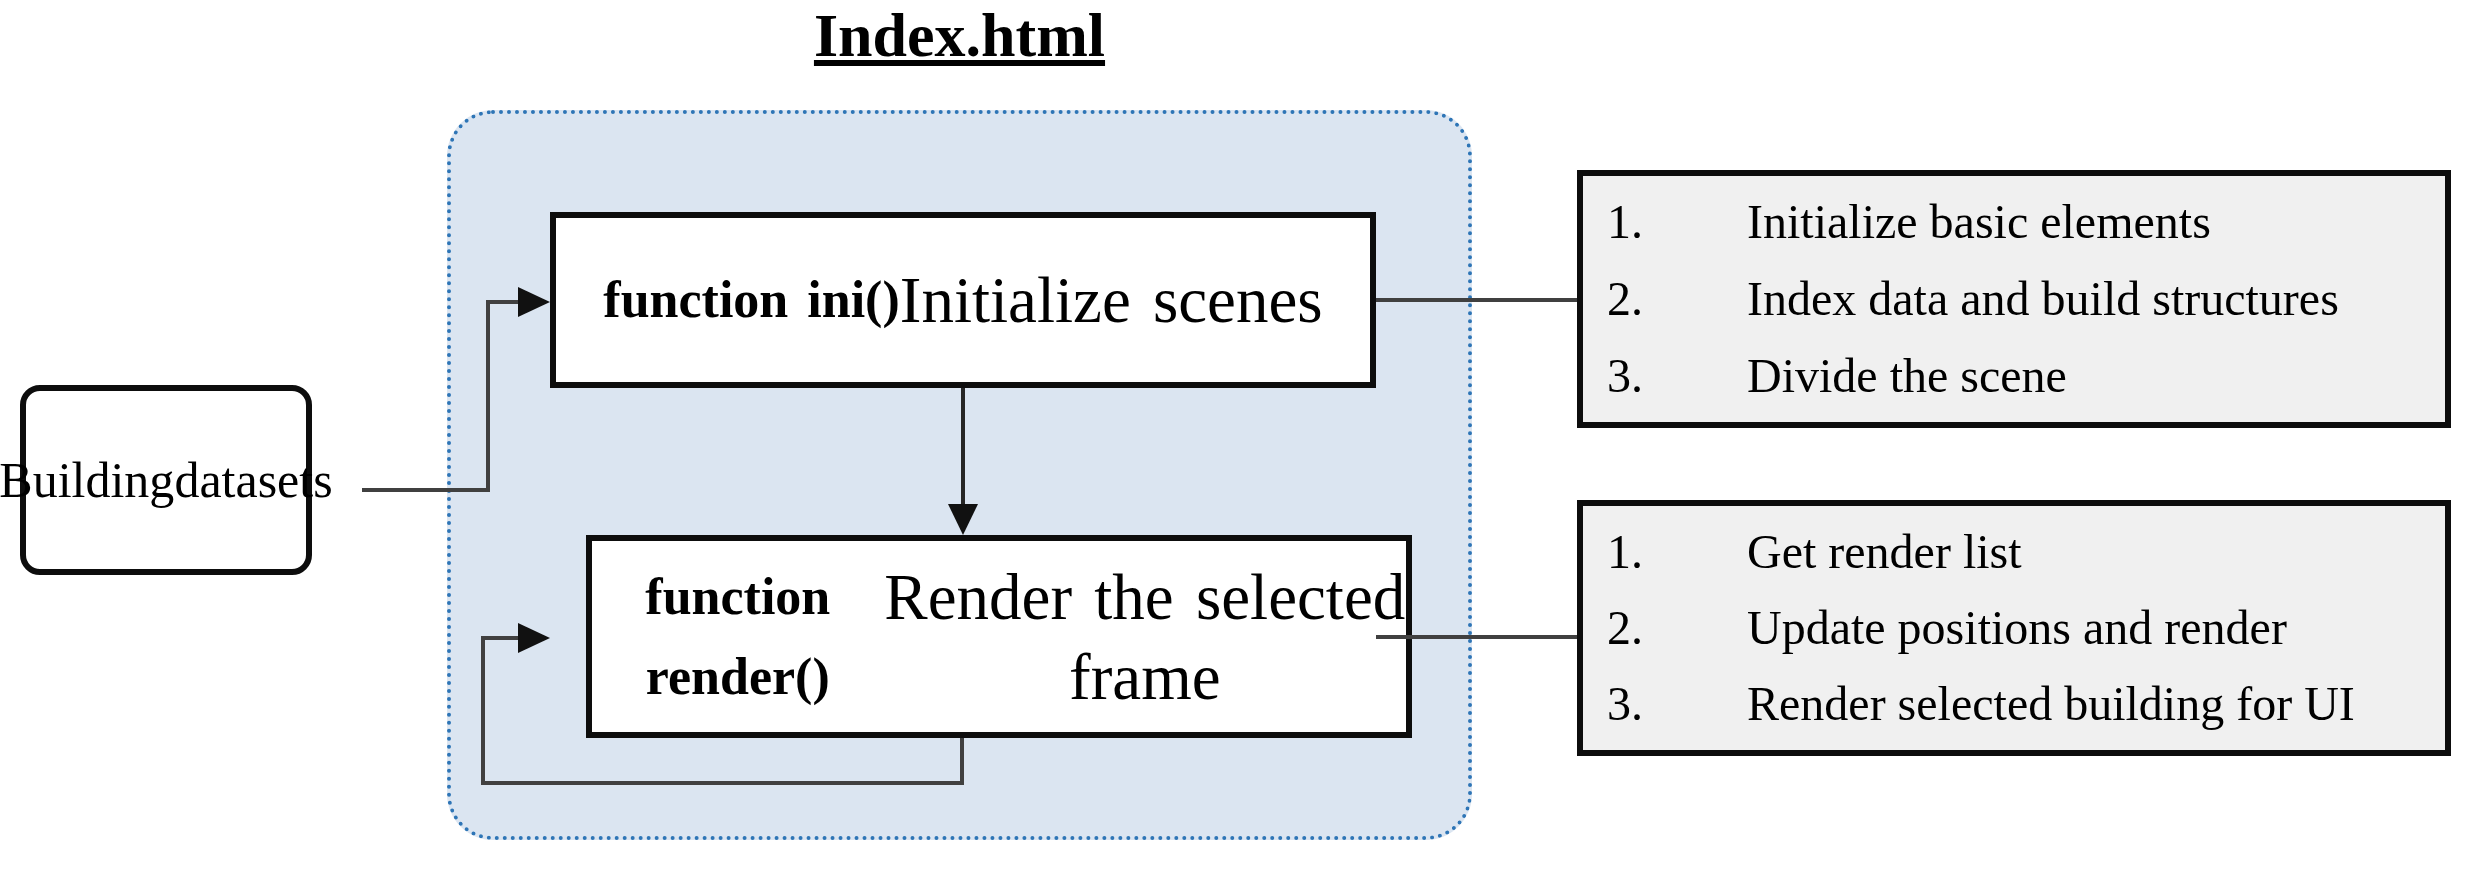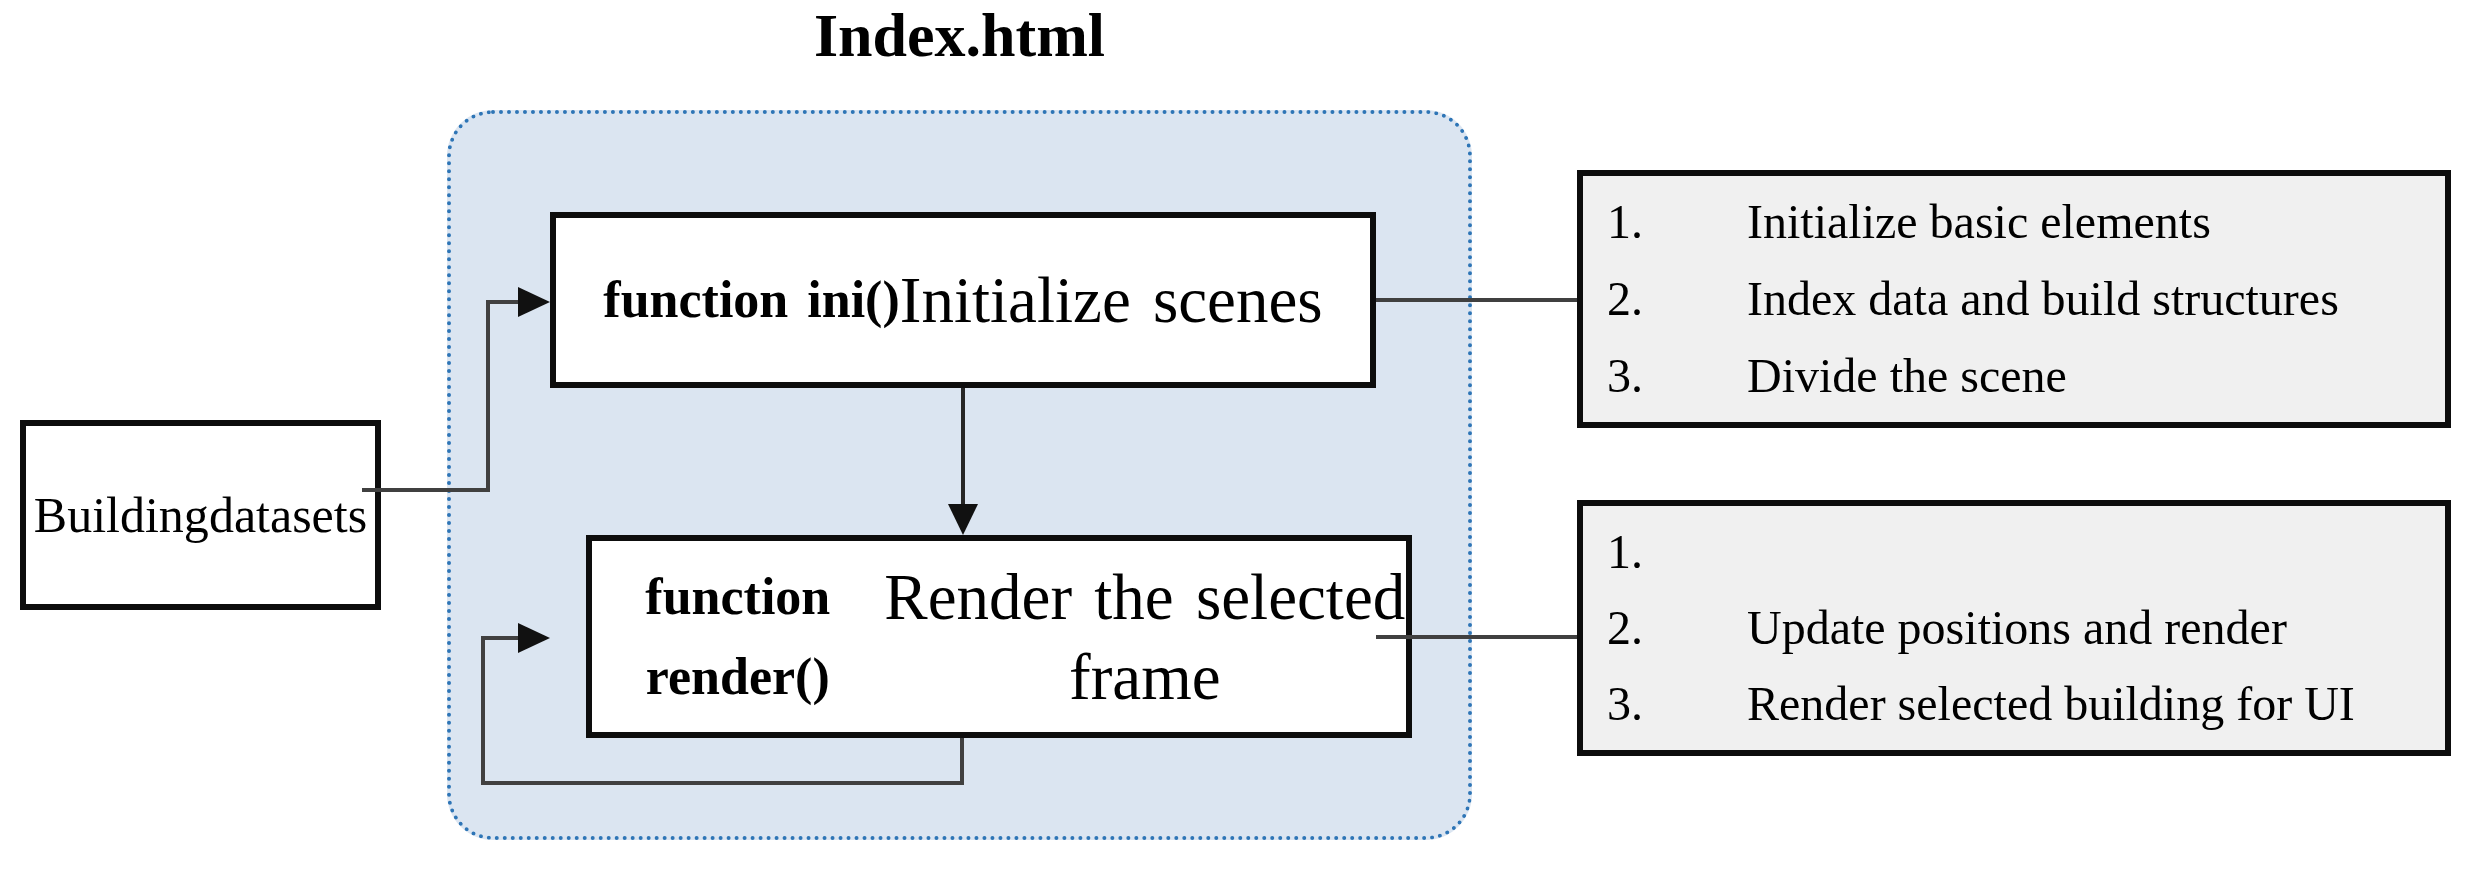--- a/index.html
+++ b/index.html
@@ -20,20 +20,21 @@
   }
   .diagram-title {
     position: absolute;
     left: 447px;
     top: 0px;
     width: 1025px;
     text-align: center;
     font-size: 62px;
     font-weight: bold;
     letter-spacing: 0px;
+    text-decoration: underline;
   }
   .container-frame {
     position: absolute;
     left: 447px;
     top: 110px;
     width: 1025px;
     height: 730px;
     box-sizing: border-box;
     background: #dbe5f1;
     border: 4px dotted #2e75b6;
@@ -69,23 +70,24 @@
   }
   .node-render {
     left: 550px;
     top: 535px;
     width: 826px;
     height: 203px;
     margin-left: 36px;
   }
   .node-building {
     left: 20px;
-    top: 420px;
-    width: 361px;
+    top: 385px;
+    width: 292px;
     height: 190px;
+    border-radius: 20px;
   }
   .node-building .node-line {
     font-size: 50px;
     line-height: 72px;
   }
   .step-list {
     position: absolute;
     box-sizing: border-box;
     background: #f0f0f0;
     border: 6px solid #0d0d0d;
@@ -160,20 +162,21 @@
     </div>
     <div class="step-row">
       <span class="step-num">3.</span>
       <span class="step-text">Divide the scene</span>
     </div>
   </div>
 
   <div class="step-list step-list-2">
     <div class="step-row">
       <span class="step-num">1.</span>
+      <span class="step-text">Get render list</span>
     </div>
     <div class="step-row">
       <span class="step-num">2.</span>
       <span class="step-text">Update positions and render</span>
     </div>
     <div class="step-row">
       <span class="step-num">3.</span>
       <span class="step-text">Render selected building for UI</span>
     </div>
   </div>

